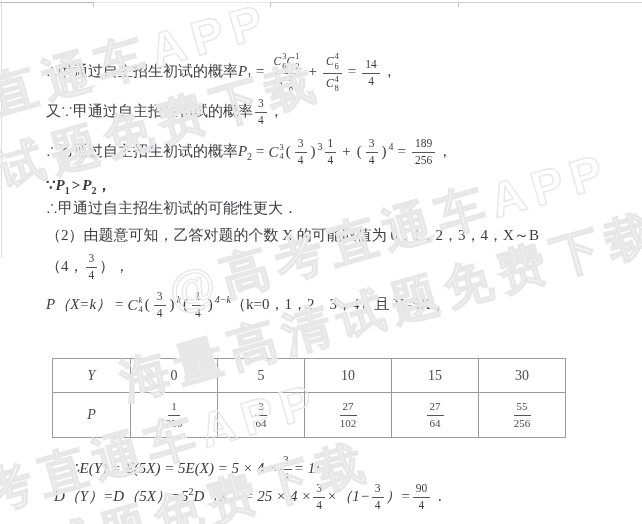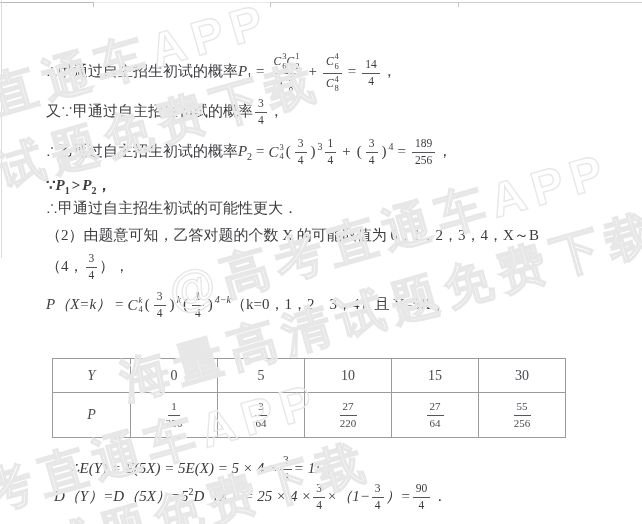--- a/index.html
+++ b/index.html
@@ -240,21 +240,21 @@
           <td><span class="frac">
               <span class="fnum">1</span>
               <span class="fden">256</span>
             </span></td>
           <td><span class="frac">
               <span class="fnum">3</span>
               <span class="fden">64</span>
             </span></td>
           <td><span class="frac">
               <span class="fnum">27</span>
-              <span class="fden">220</span>
+              <span class="fden">102</span>
             </span></td>
           <td><span class="frac">
               <span class="fnum">27</span>
               <span class="fden">64</span>
             </span></td>
           <td><span class="frac">
               <span class="fnum">55</span>
               <span class="fden">256</span>
             </span></td>
         </tr>

